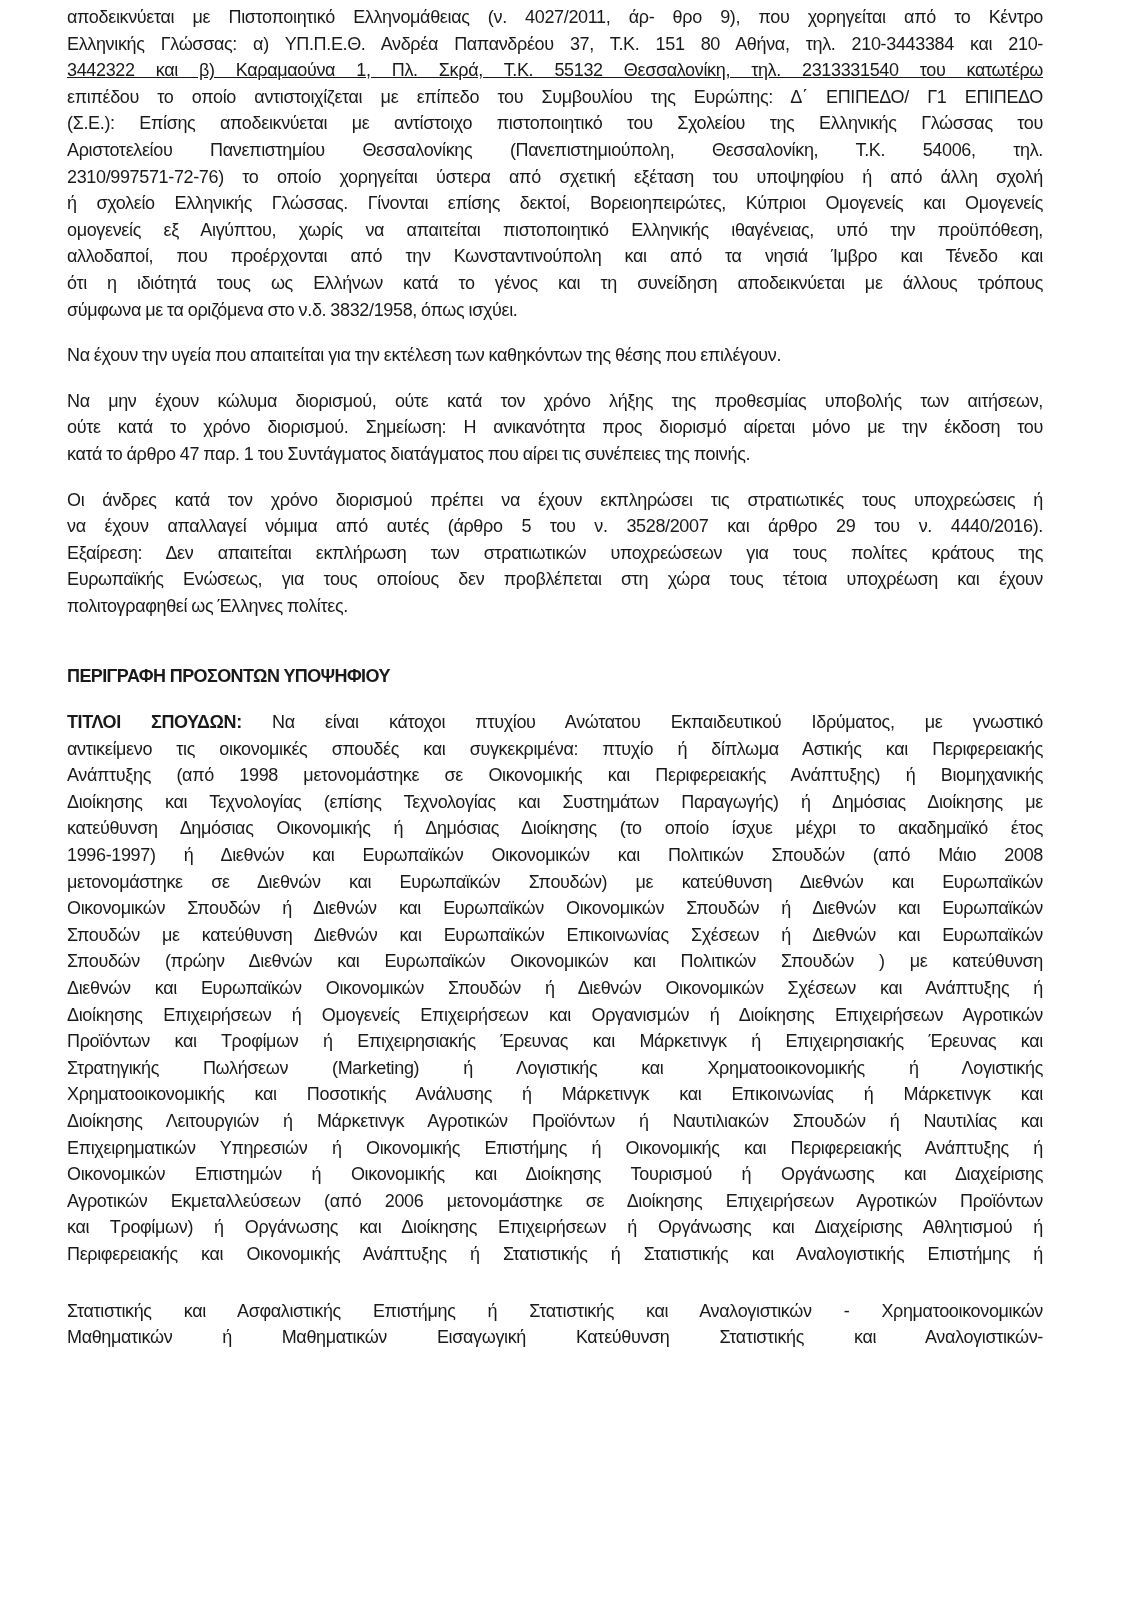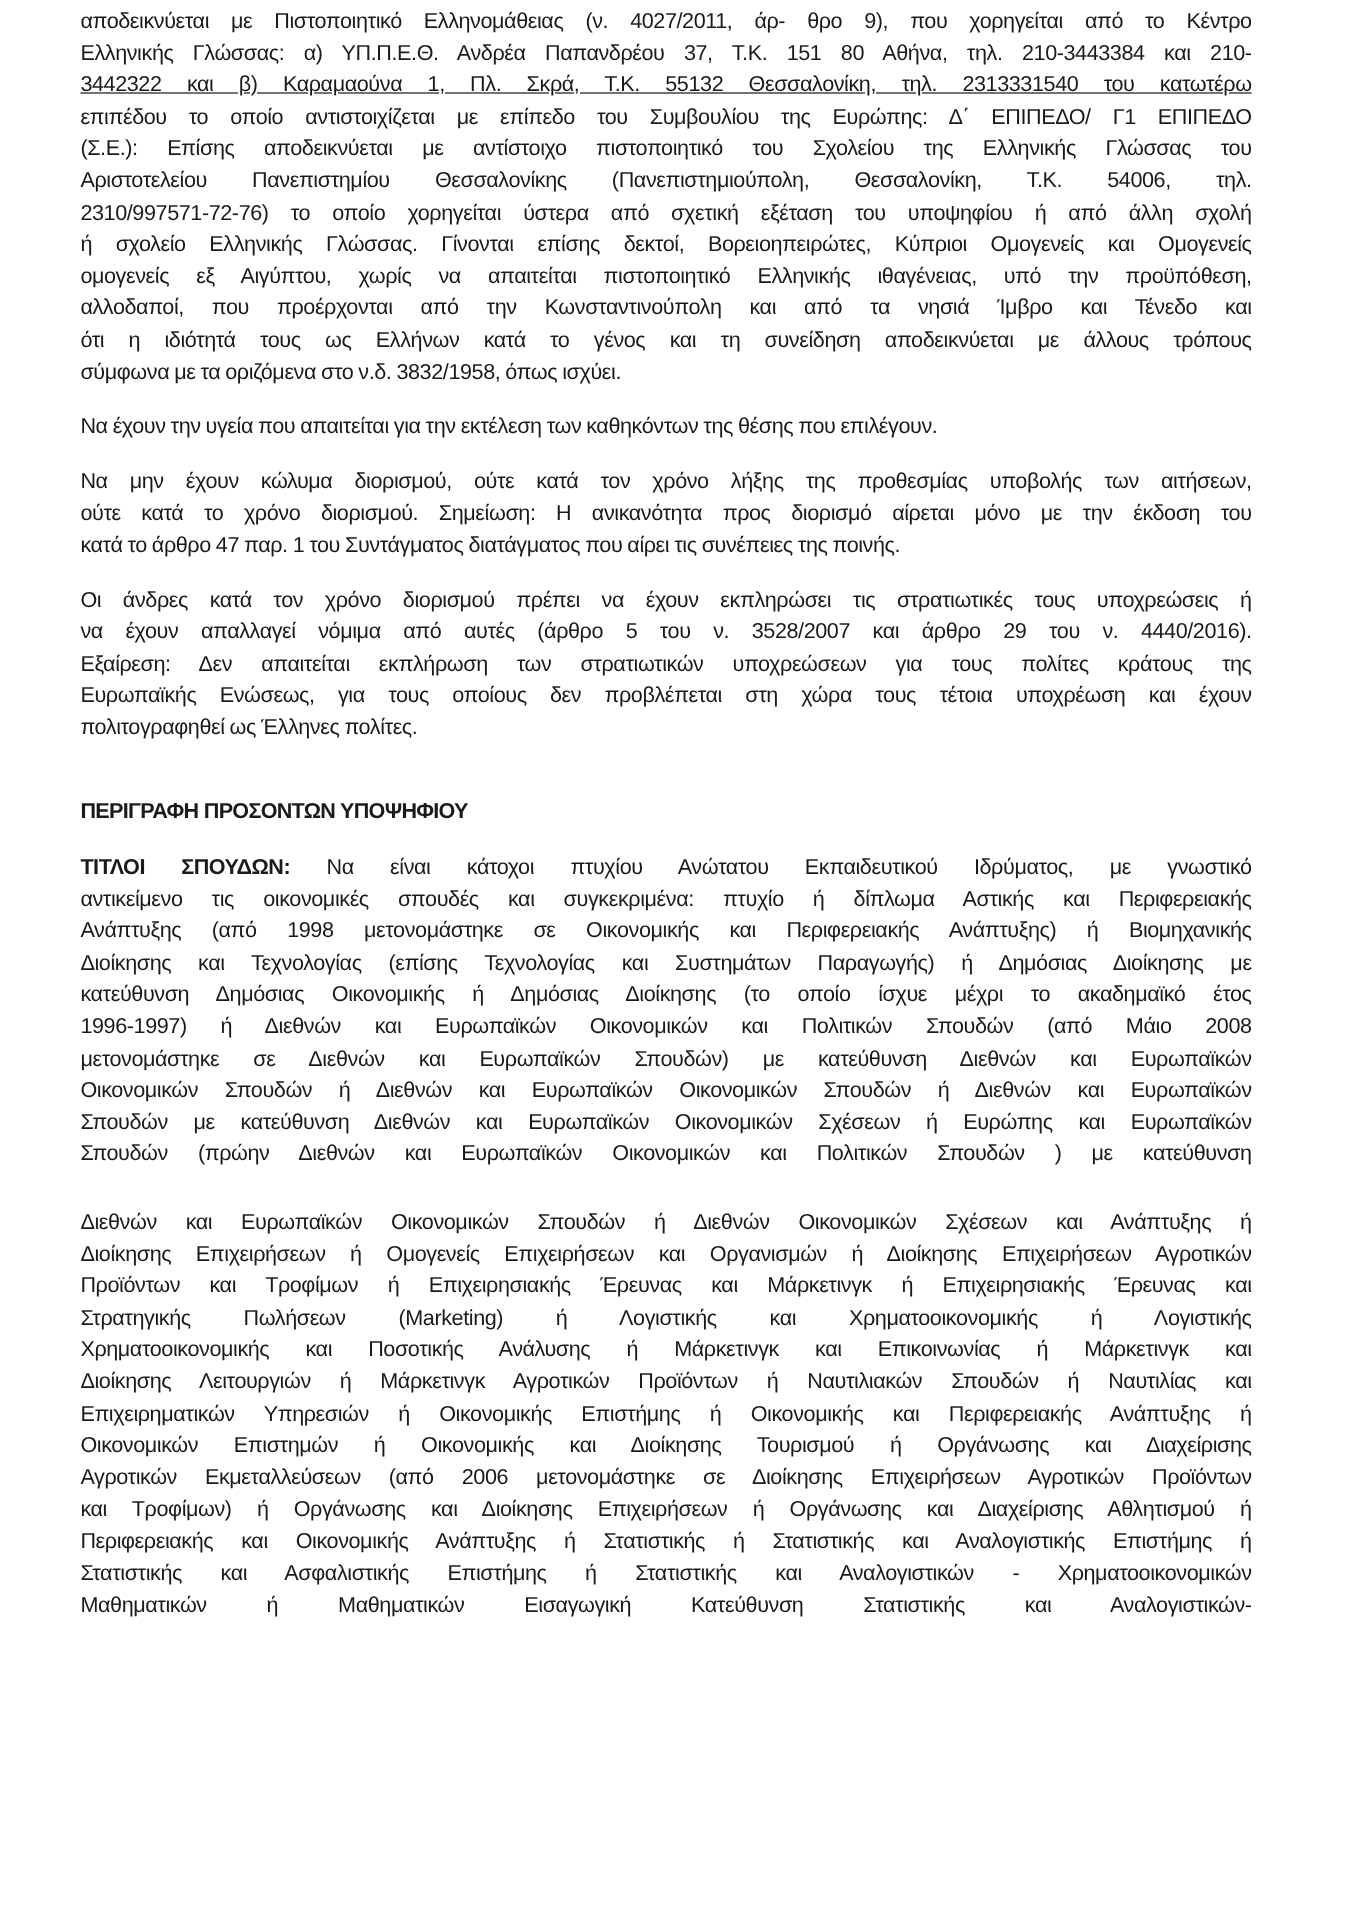--- a/index.html
+++ b/index.html
@@ -66,31 +66,31 @@
   <div class="para">
     <span class="line" style="display: block; width: auto;"><span class="label">ΤΙΤΛΟΙ ΣΠΟΥΔΩΝ:</span><span> Να είναι κάτοχοι πτυχίου Ανώτατου Εκπαιδευτικού Ιδρύματος, με γνωστικό</span></span>
     <div id="deg-lines">
         <span class="line" style="display: block; width: auto;">αντικείμενο τις οικονομικές σπουδές και συγκεκριμένα: πτυχίο ή δίπλωμα Αστικής και Περιφερειακής</span>
         <span class="line" style="display: block; width: auto;">Ανάπτυξης (από 1998 μετονομάστηκε σε Οικονομικής και Περιφερειακής Ανάπτυξης) ή Βιομηχανικής</span>
         <span class="line" style="display: block; width: auto;">Διοίκησης και Τεχνολογίας (επίσης Τεχνολογίας και Συστημάτων Παραγωγής) ή Δημόσιας Διοίκησης με</span>
         <span class="line" style="display: block; width: auto;">κατεύθυνση Δημόσιας Οικονομικής ή Δημόσιας Διοίκησης (το οποίο ίσχυε μέχρι το ακαδημαϊκό έτος</span>
         <span class="line" style="display: block; width: auto;">1996-1997) ή Διεθνών και Ευρωπαϊκών Οικονομικών και Πολιτικών Σπουδών (από Μάιο 2008</span>
         <span class="line" style="display: block; width: auto;">μετονομάστηκε σε Διεθνών και Ευρωπαϊκών Σπουδών) με κατεύθυνση Διεθνών και Ευρωπαϊκών</span>
         <span class="line" style="display: block; width: auto;">Οικονομικών Σπουδών ή Διεθνών και Ευρωπαϊκών Οικονομικών Σπουδών ή Διεθνών και Ευρωπαϊκών</span>
-        <span class="line" style="display: block; width: auto;">Σπουδών με κατεύθυνση Διεθνών και Ευρωπαϊκών Οικονομικών Σχέσεων ή Ευρώπης και Ευρωπαϊκών</span>
+        <span class="line" style="display: block; width: auto;">Σπουδών με κατεύθυνση Διεθνών και Ευρωπαϊκών Επικοινωνίας Σχέσεων ή Διεθνών και Ευρωπαϊκών</span>
         <span class="line" style="display: block; width: auto;">Σπουδών (πρώην Διεθνών και Ευρωπαϊκών Οικονομικών και Πολιτικών Σπουδών ) με κατεύθυνση</span>
-        <span class="line" style="display: block; width: auto; margin-top: 30px;">Διεθνών και Ευρωπαϊκών Οικονομικών Σπουδών ή Διεθνών Οικονομικών Σχέσεων και Ανάπτυξης ή</span>
+        <span class="line" style="display: block; width: auto;">Διεθνών και Ευρωπαϊκών Οικονομικών Σπουδών ή Διεθνών Οικονομικών Σχέσεων και Ανάπτυξης ή</span>
         <span class="line" style="display: block; width: auto;">Διοίκησης Επιχειρήσεων ή Ομογενείς Επιχειρήσεων και Οργανισμών ή Διοίκησης Επιχειρήσεων Αγροτικών</span>
         <span class="line" style="display: block; width: auto;">Προϊόντων και Τροφίμων ή Επιχειρησιακής Έρευνας και Μάρκετινγκ ή Επιχειρησιακής Έρευνας και</span>
         <span class="line" style="display: block; width: auto;">Στρατηγικής Πωλήσεων (Marketing) ή Λογιστικής και Χρηματοοικονομικής ή Λογιστικής</span>
         <span class="line" style="display: block; width: auto;">Χρηματοοικονομικής και Ποσοτικής Ανάλυσης ή Μάρκετινγκ και Επικοινωνίας ή Μάρκετινγκ και</span>
         <span class="line" style="display: block; width: auto;">Διοίκησης Λειτουργιών ή Μάρκετινγκ Αγροτικών Προϊόντων ή Ναυτιλιακών Σπουδών ή Ναυτιλίας και</span>
         <span class="line" style="display: block; width: auto;">Επιχειρηματικών Υπηρεσιών ή Οικονομικής Επιστήμης ή Οικονομικής και Περιφερειακής Ανάπτυξης ή</span>
         <span class="line" style="display: block; width: auto;">Οικονομικών Επιστημών ή Οικονομικής και Διοίκησης Τουρισμού ή Οργάνωσης και Διαχείρισης</span>
         <span class="line" style="display: block; width: auto;">Αγροτικών Εκμεταλλεύσεων (από 2006 μετονομάστηκε σε Διοίκησης Επιχειρήσεων Αγροτικών Προϊόντων</span>
         <span class="line" style="display: block; width: auto;">και Τροφίμων) ή Οργάνωσης και Διοίκησης Επιχειρήσεων ή Οργάνωσης και Διαχείρισης Αθλητισμού ή</span>
         <span class="line" style="display: block; width: auto;">Περιφερειακής και Οικονομικής Ανάπτυξης ή Στατιστικής ή Στατιστικής και Αναλογιστικής Επιστήμης ή</span>
-        <span class="line" style="display: block; width: auto;">Στατιστικής και Ασφαλιστικής Επιστήμης ή Στατιστικής και Αναλογιστικών - Χρηματοοικονομικών</span>
+        <span class="line" style="display: block; width: auto; margin-top: 30px;">Στατιστικής και Ασφαλιστικής Επιστήμης ή Στατιστικής και Αναλογιστικών - Χρηματοοικονομικών</span>
         <span class="line" style="display: block; width: auto;">Μαθηματικών ή Μαθηματικών Εισαγωγική Κατεύθυνση Στατιστικής και Αναλογιστικών-</span>
       </div>
   </div>
 
 </div>
 
 </body></html>

